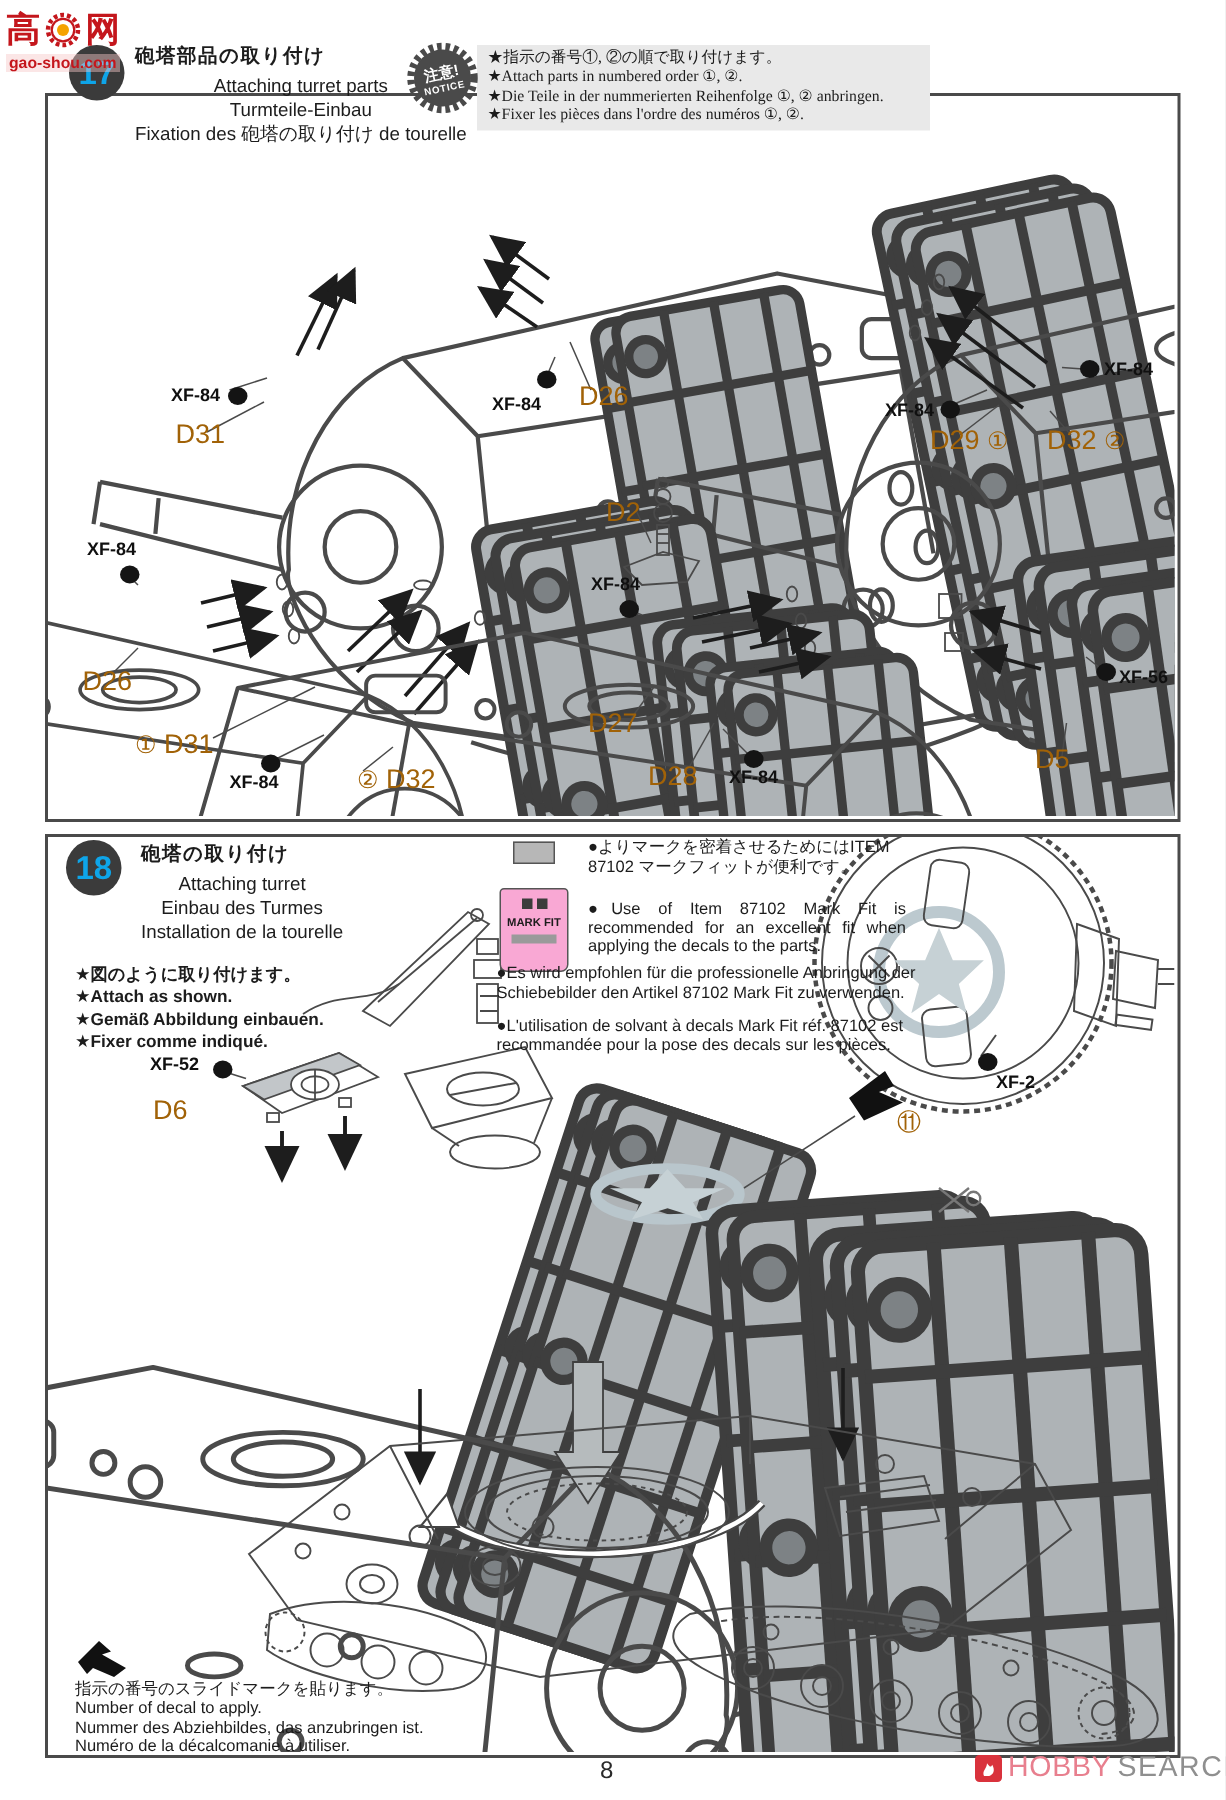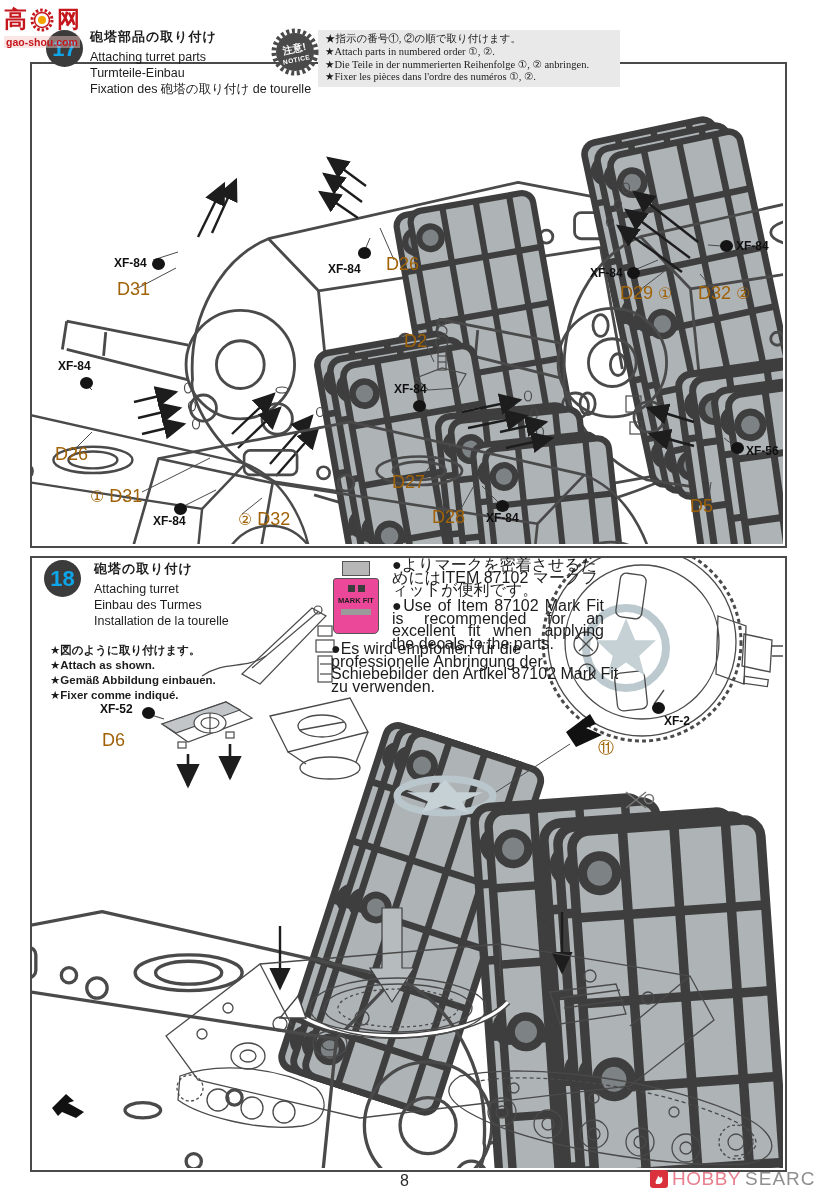--- a/index.html
+++ b/index.html
@@ -4,46 +4,46 @@
 <style>
   html,body{margin:0;padding:0;background:#e8e8e8;}
   #page{position:relative;width:817px;height:1200px;background:#ffffff;overflow:hidden;
         font-family:"Liberation Sans","DejaVu Sans",sans-serif;color:#1c1c1c;}
   .abs{position:absolute;}
   .box{position:absolute;border:2px solid #4a4a4a;background:#fff;}
   .stepnum{position:absolute;width:37px;height:37px;border-radius:50%;background:#3b3b3b;color:#0ea5e9;
            font-weight:bold;font-size:22px;display:flex;align-items:center;justify-content:center;z-index:5;}
   .titles{position:absolute;z-index:4;}
   .t-ja{font-size:13px;font-weight:bold;letter-spacing:1px;margin-bottom:3px;}
-  .t-sub{font-size:12.5px;line-height:16px;}
+  .t-sub{font-size:12.5px;line-height:16px;text-align:center;}
   .notice-box{position:absolute;background:#e9e9e9;padding:3px 7px;font-size:10.5px;line-height:12.8px;z-index:4;width:288px;}
   .badge{position:absolute;width:50px;height:50px;z-index:5;}
   .badge .btxt{position:absolute;left:0;top:0;width:100%;height:100%;display:flex;flex-direction:column;
            align-items:center;justify-content:center;color:#fff;transform:rotate(-12deg);}
   .badge .b1{font-size:10px;font-weight:bold;}
   .badge .b2{font-size:6.5px;font-weight:bold;letter-spacing:.5px;}
   .lbl{position:absolute;font-size:12px;font-weight:bold;color:#101010;z-index:6;white-space:nowrap;}
   .part{position:absolute;font-size:18px;color:#a16207;z-index:6;white-space:nowrap;}
   .part .circ{font-size:16px;}
   .pdot{position:absolute;width:13px;height:12px;background:#141414;border-radius:50%;z-index:6;}
-  .para{position:absolute;font-size:16px;line-height:12.5px;z-index:4;}
+  .para{position:absolute;font-size:11px;line-height:12.5px;z-index:4;}
   .para.just{text-align:justify;}
   .notes{position:absolute;font-size:11.5px;line-height:15px;font-weight:bold;z-index:4;}
   .decalnote{position:absolute;font-size:11px;line-height:12.8px;z-index:4;}
   .pageno{position:absolute;font-size:16px;color:#2a2a2a;z-index:4;}
   .wm{position:absolute;left:4px;top:4px;z-index:9;}
   .wm .row{display:flex;align-items:center;gap:2px;}
   .wm .ch{color:#c4161c;font-weight:bold;font-size:23px;}
   .wm .site{color:#c4161c;font-weight:bold;font-size:10.5px;background:rgba(247,200,200,.45);padding:0 2px;margin-top:1px;}
   .hslogo{position:absolute;display:flex;align-items:center;gap:4px;z-index:6;}
   .hslogo .hob{color:#e87f8e;font-weight:normal;font-size:19px;letter-spacing:.5px;}
   .hslogo .sea{color:#8f8f8f;font-size:19px;letter-spacing:1px;}
   .bottle{position:absolute;width:48px;z-index:4;}
   .bottle .cap{width:26px;height:13px;background:#b7b7b7;border:1px solid #555;margin:0 auto;}
-  .bottle .body{width:44px;height:54px;background:#ec4899;border:1.5px solid #555;border-radius:3px 3px 5px 5px;margin:2px auto;position:relative;}
+  .bottle .body{width:44px;height:54px;background:#f9a8d4;border:1.5px solid #555;border-radius:3px 3px 5px 5px;margin:16px auto;position:relative;}
   .bottle .logo{display:flex;justify-content:center;gap:3px;margin-top:6px;}
   .bottle .logo span{width:7px;height:7px;background:#3c3c3c;display:block;}
   .bottle .mft{font-size:7.5px;font-weight:bold;text-align:center;margin-top:4px;letter-spacing:0;}
   .bottle .band{width:30px;height:6px;background:#9a9a9a;margin:4px auto 0;}
   svg.draw{position:absolute;z-index:2;}
 </style>
 </head>
 <body>
 
 <div id="page">
@@ -320,20 +320,21 @@
           <span></span>
         </div>
       <div class="mft">MARK FIT</div>
       <div class="band"></div>
     </div>
   </div>
 
   <div class="para" style="left:392px;top:559px;width:215px;">●よりマークを密着させるためにはITEM 87102 マークフィットが便利です。</div>
   <div class="para just" style="left:392px;top:600px;width:212px;">●Use of Item 87102 Mark Fit is recommended for an excellent fit when applying the decals to the parts.</div>
   <div class="para" style="left:331px;top:643px;width:292px;">●Es wird empfohlen für die professionelle Anbringung der Schiebebilder den Artikel 87102 Mark Fit zu verwenden.</div>
+  <div class="para" style="left:331px;top:678px;width:292px;">●L'utilisation de solvant à decals Mark Fit réf. 87102 est recommandée pour la pose des decals sur les pièces.</div>
 
   <svg class="draw" style="left:30px;top:556px;" width="753" height="612" viewBox="0 0 753 612">
     <defs>
       <marker id="a18" markerWidth="10" markerHeight="9" refX="8.5" refY="4.5" orient="auto">
         <path d="M0,0 L9.5,4.5 L0,9 Z" fill="#1d1d1d"></path>
       </marker>
     </defs>
 
     <g fill="none" stroke="#4a4a4a" stroke-width="1.2">
       <path d="M172,120 C196,104 214,114 236,100"></path>
@@ -468,20 +469,26 @@
   <div class="lbl" style="left:100px;top:702px;">XF-52</div>
   <div class="pdot" style="left:142px;top:707px;"></div>
   <div class="part" style="left:102px;top:730px;">D6</div>
   <div class="pdot" style="left:652px;top:702px;"></div>
   <div class="lbl" style="left:664px;top:714px;">XF-2</div>
   <div class="part" style="left:598px;top:738px;font-size:16px;">⑪</div>
 
   <svg class="abs" style="left:50px;top:1092px;z-index:5;" width="38" height="26">
     <path d="M2,16 L16,2 L24,9 L18,11 L34,20 L26,26 L12,20 L8,24 Z" fill="#111"></path>
   </svg>
+  <div class="decalnote" style="left:50px;top:1120px;">
+    <div>指示の番号のスライドマークを貼ります。</div>
+    <div>Number of decal to apply.</div>
+    <div>Nummer des Abziehbildes, das anzubringen ist.</div>
+    <div>Numéro de la décalcomanie à utiliser.</div>
+  </div>
 
   <div class="pageno" style="left:400px;top:1172px;">8</div>
   <div class="hslogo" style="left:650px;top:1168px;">
     <svg width="18" height="18">
       <rect x="0" y="0" width="18" height="18" rx="3" fill="#d9323c"></rect>
       <path d="M6,14 C4.5,10.5 8,9 8,5.5 C10,8 10.5,8.5 11.5,6.5 C13.5,10 12.5,13 9.5,14 Z" fill="#fff"></path>
     </svg>
     <span class="hob">HOBBY</span>
     <span class="sea">SEARCH</span>
   </div>

